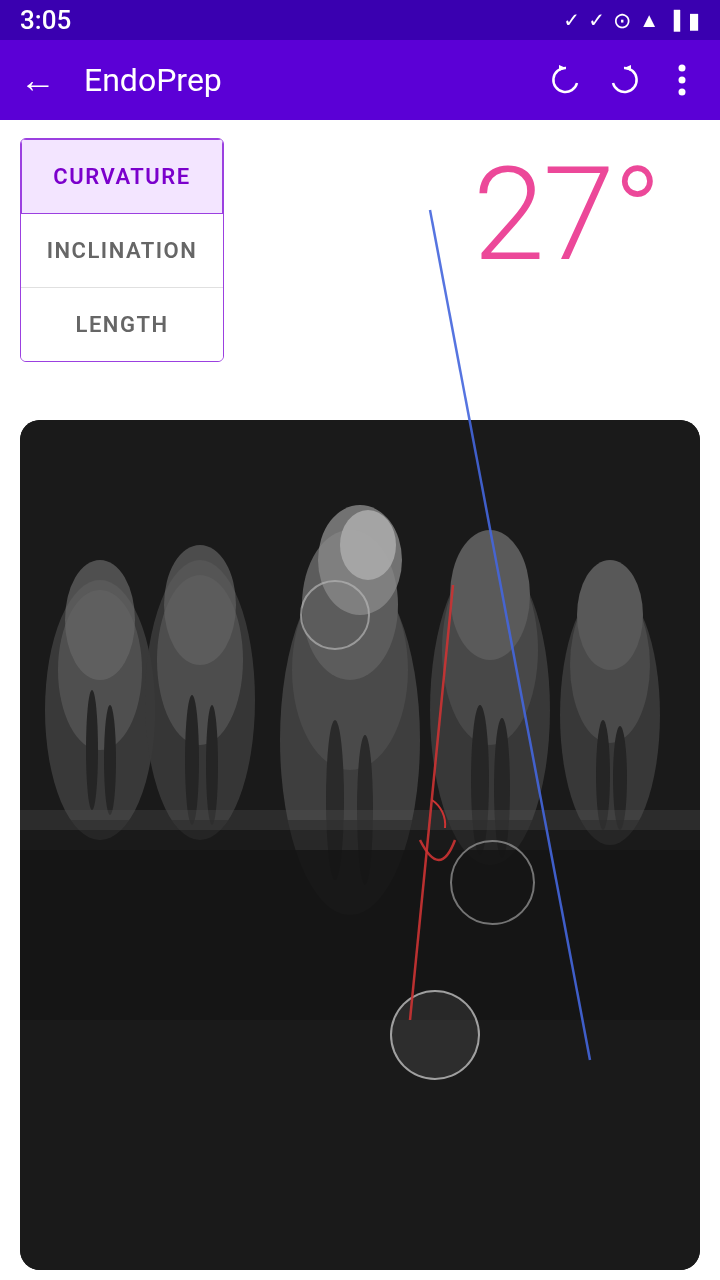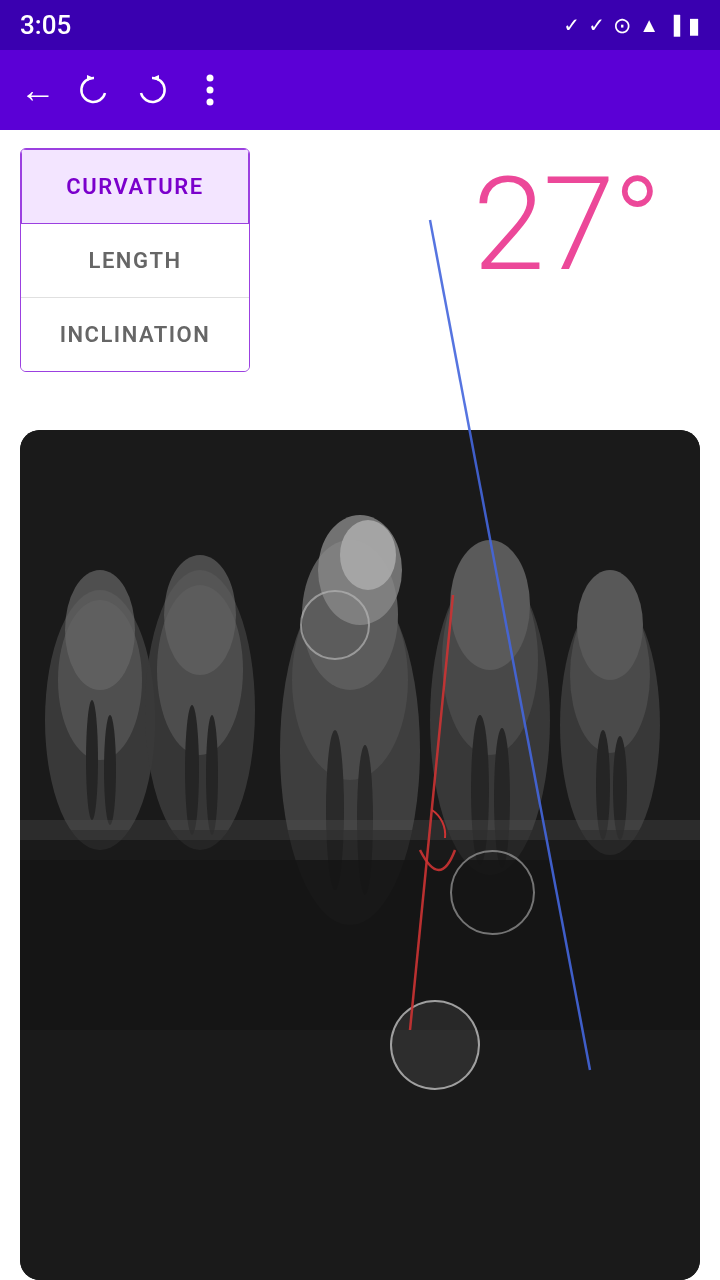--- a/index.html
+++ b/index.html
@@ -9,21 +9,21 @@
       width: 720px;
       min-height: 1280px;
       background: #ffffff;
       font-family: 'Roboto', Arial, sans-serif;
       overflow: hidden;
     }
 
     
     .status-bar {
       width: 720px;
-      height: 50px;
+      height: 40px;
       background: #3a00b0;
       display: flex;
       align-items: center;
       justify-content: space-between;
       padding: 0 20px;
       color: white;
     }
     .status-time {
       font-size: 26px;
       font-weight: 500;
@@ -88,21 +88,21 @@
       height: calc(1280px - 130px);
       background: white;
       position: relative;
     }
 
     
     .menu-panel {
       position: absolute;
       top: 18px;
       left: 20px;
-      width: 230px;
+      width: 204px;
       background: white;
       border: 1.5px solid #9b40e0;
       border-radius: 6px;
       z-index: 10;
       overflow: hidden;
     }
     .menu-item {
       padding: 24px 20px;
       font-size: 22px;
       font-weight: 600;
@@ -183,20 +183,21 @@
     <span class="status-icon" style="font-size:18px;">▐</span>
 
     <span class="status-icon" style="font-size:22px;">▮</span>
   </div>
 </div>
 
 <div class="app-bar">
   <div class="app-bar-back">
     <span style="font-size:36px;color:white;">←</span>
   </div>
+  <span class="app-bar-title">EndoPrep</span>
   <div class="app-bar-actions">
 
     <div class="app-bar-icon">
       <svg width="34" height="34" viewBox="0 0 34 34" fill="none">
         <path d="M17 5 A12 12 0 1 0 28 20" stroke="white" stroke-width="2.5" fill="none"></path>
         <polyline points="10,2 17,5 10,8" fill="white"></polyline>
       </svg>
     </div>
 
     <div class="app-bar-icon">
@@ -216,24 +217,24 @@
   </div>
 </div>
 
 <div class="main-content">
 
   <div class="menu-panel">
     <div class="menu-item active">
       <span>CURVATURE</span>
     </div>
     <div class="menu-item inactive">
+      <span>INCLINATION</span>
+    </div>
+    <div class="menu-item inactive">
       <span>LENGTH</span>
-    </div>
-    <div class="menu-item inactive">
-      <span>INCLINATION</span>
     </div>
   </div>
 
   <div class="measurement-value">
     <span>27°</span>
   </div>
 
   <div class="xray-container">
     <div class="xray-bg">
 

